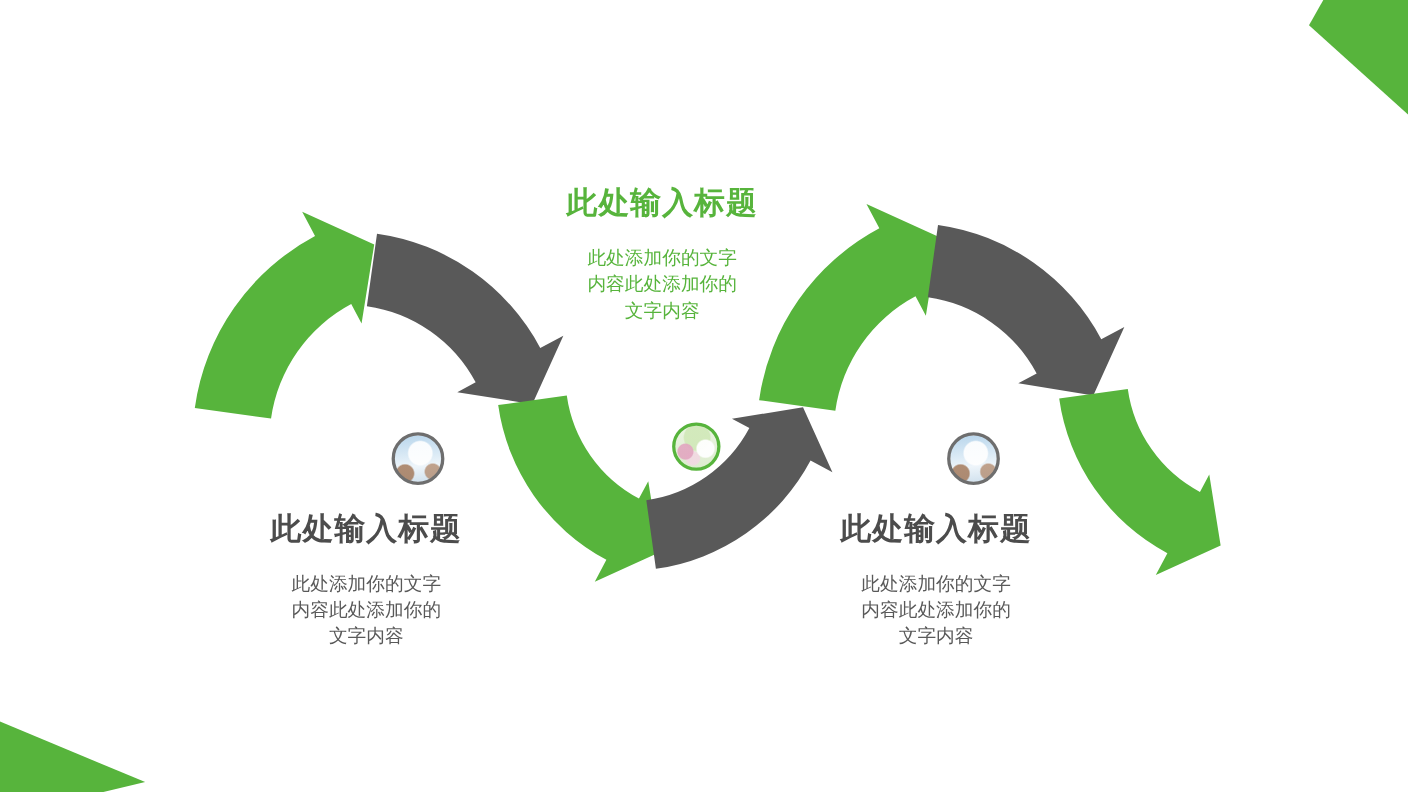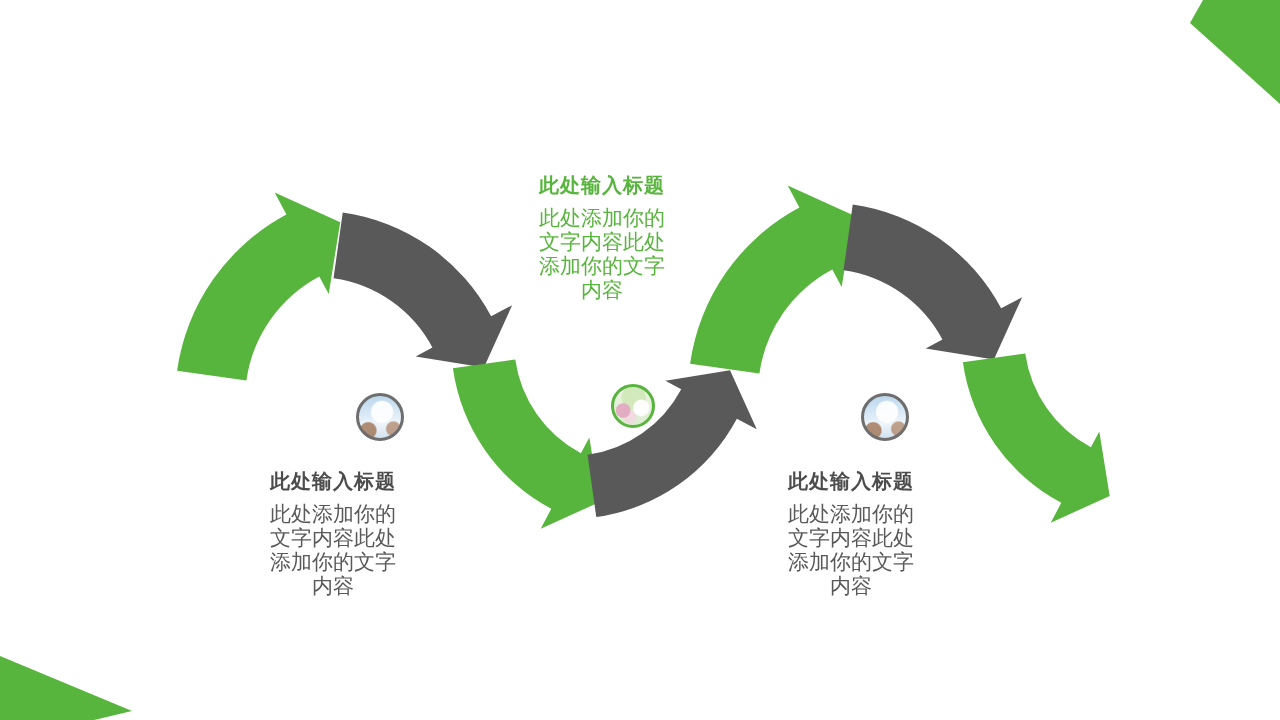--- a/index.html
+++ b/index.html
@@ -9,24 +9,24 @@
     position:relative;
   }
   .slide{position:absolute;inset:0;width:1280px;height:720px;}
   svg.graphic{position:absolute;left:0;top:0;}
   .arrow-green{fill:var(--green,#57b43c);}
   .arrow-gray{fill:var(--gray,#595959);}
   .corner{fill:var(--green,#57b43c);}
 
   .section{position:absolute;width:220px;text-align:center;}
   .section .title{
-    font-size:20px;font-weight:bold;line-height:30px;letter-spacing:1px;
+    font-size:28px;font-weight:bold;line-height:30px;letter-spacing:1px;
   }
   .section .body{
-    margin:6px auto 0;width:140px;font-size:21px;line-height:24px;
+    margin:23px auto 0;width:140px;font-size:17px;line-height:24px;
     word-break:break-all;
   }
   .section.green .title,.section.green .body{color:var(--green,#57b43c);}
   .section.gray .title{color:var(--title_gray,#4c4c4c);}
   .section.gray .body{color:var(--gray,#595959);}
   .sec-top{left:492px;top:170px;}
   .sec-left{left:223px;top:466px;}
   .sec-right{left:741px;top:466px;}
 
   .badge{position:absolute;border-radius:50%;box-sizing:border-box;}

